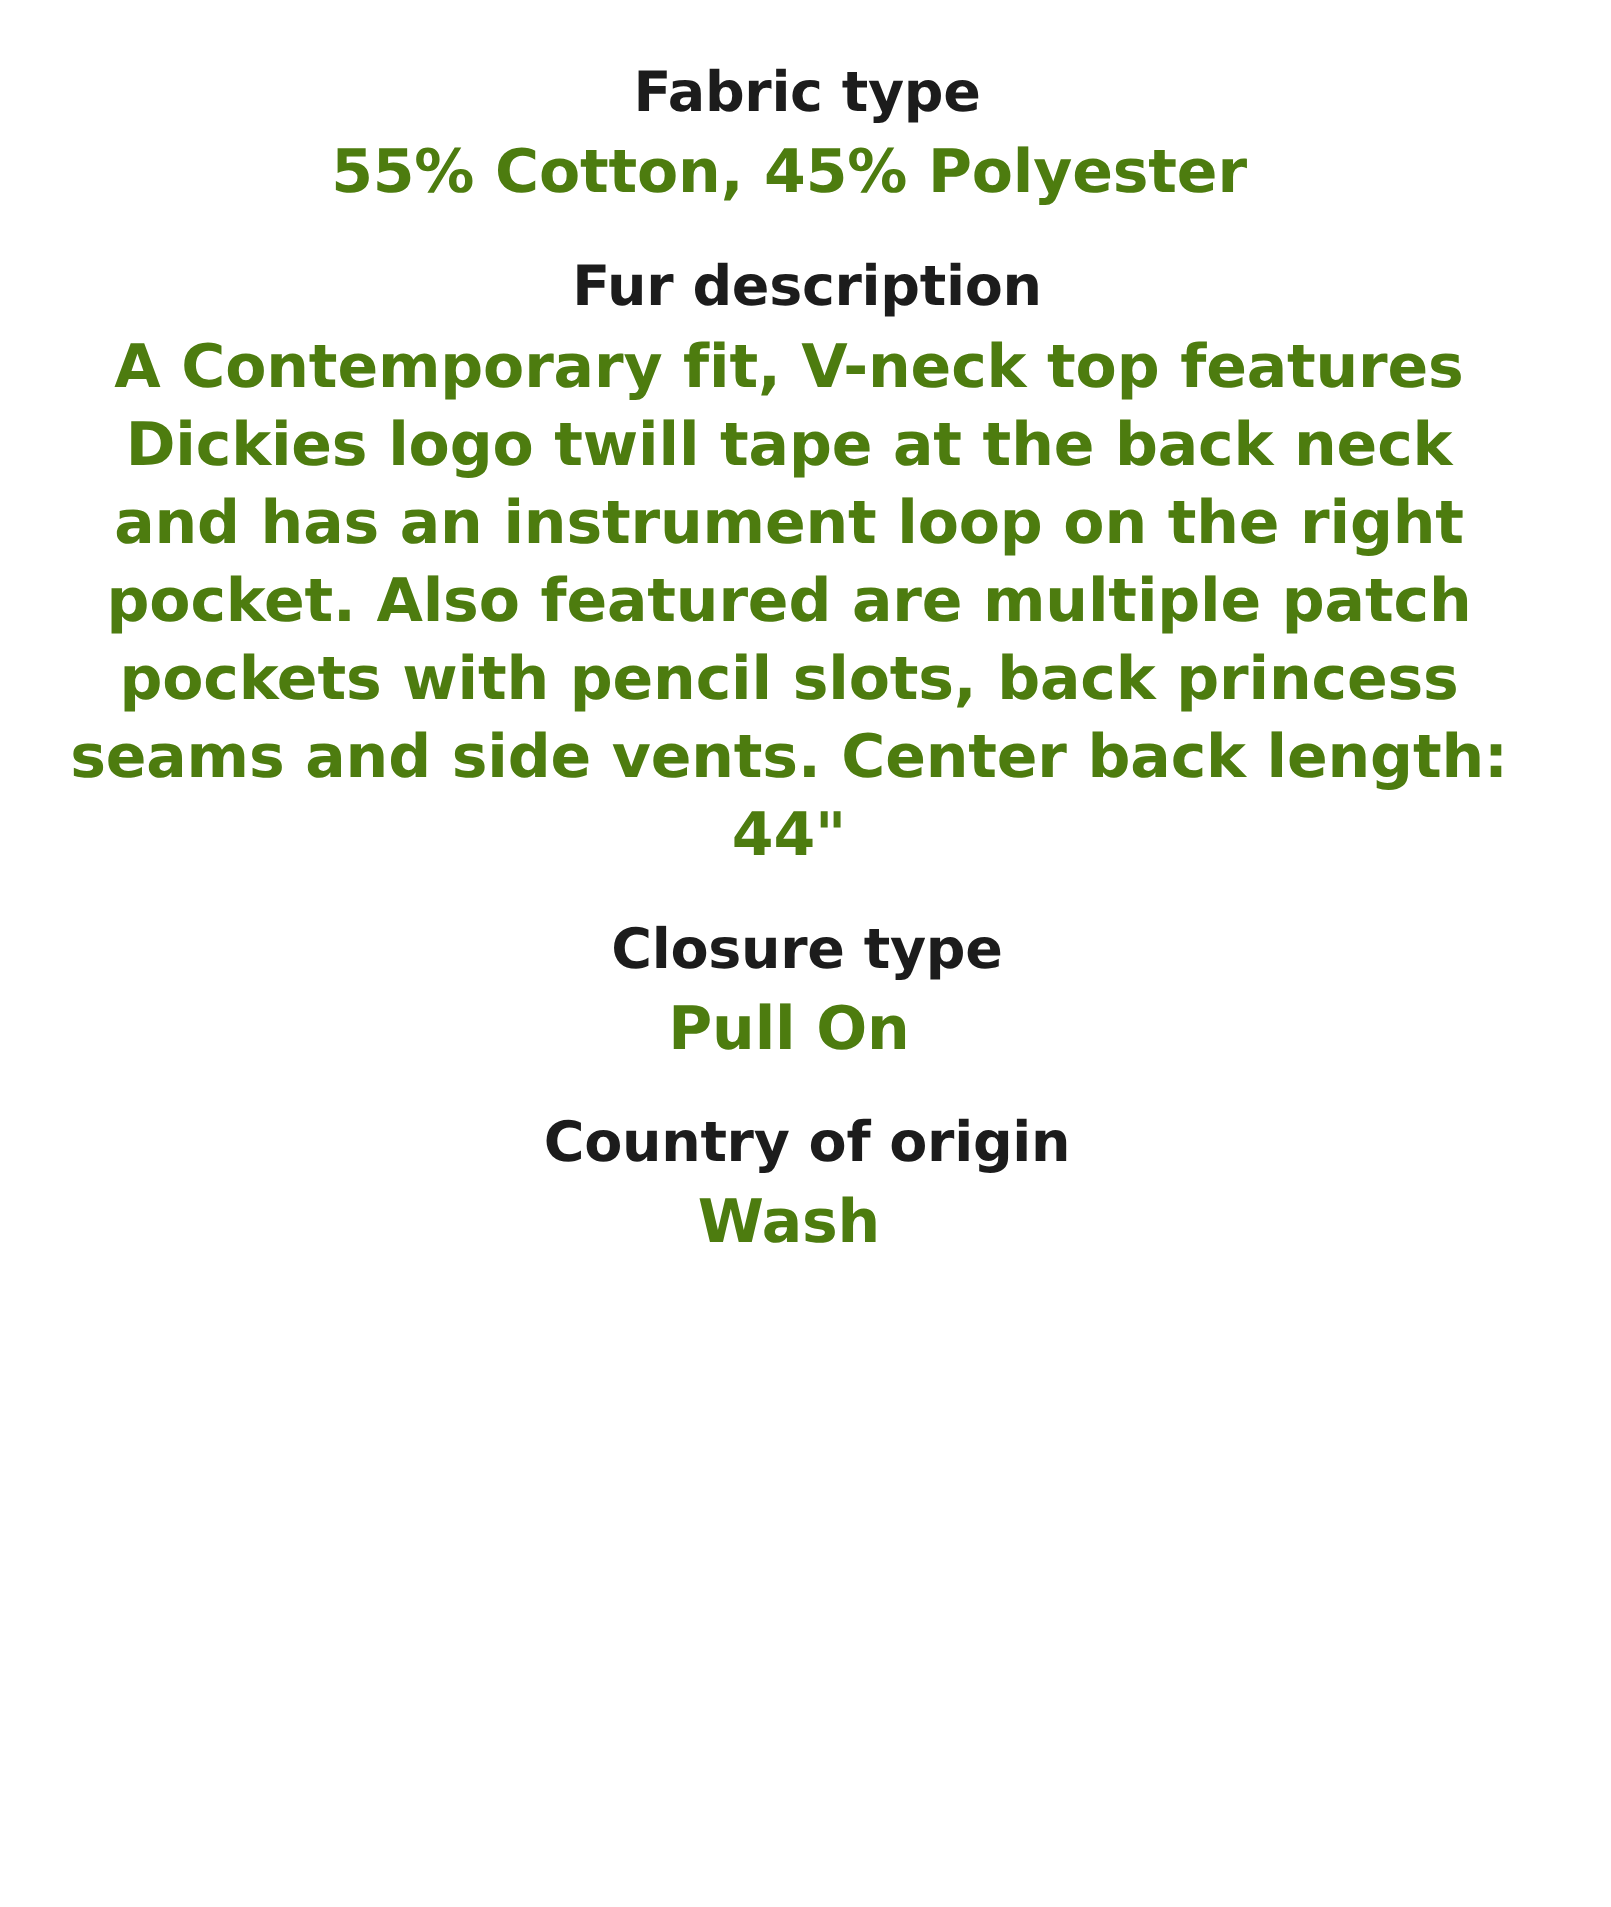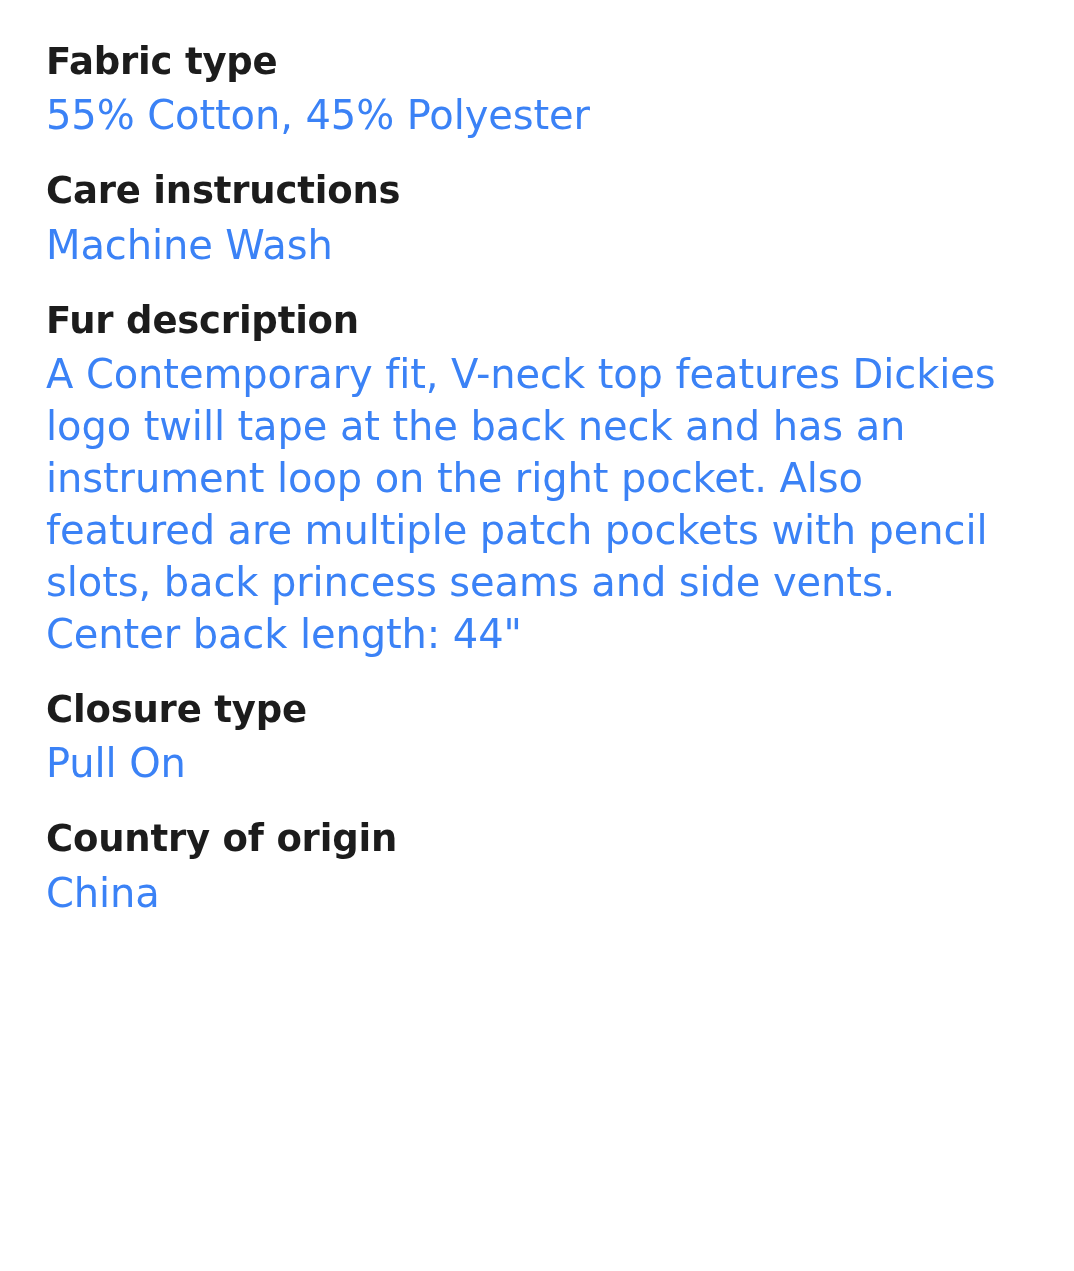--- a/index.html
+++ b/index.html
@@ -9,67 +9,64 @@
   }
   body {
     width: 1074px;
     min-height: 1271px;
     font-family: "DejaVu Sans", "Liberation Sans", sans-serif;
     -webkit-font-smoothing: antialiased;
   }
   .detail-list {
     padding: 38px 44px 0 46px;
     box-sizing: border-box;
+    text-align: center;
   }
   .detail-block {
     margin-bottom: 26px;
   }
   .detail-block:last-child {
     margin-bottom: 16px;
   }
   .detail-label {
     font-size: 37px;
     line-height: 1.28;
     font-weight: 700;
     color: #1c1c1c;
     letter-spacing: -0.2px;
   }
   .detail-value {
     font-size: 40px;
     line-height: 1.30;
-    font-weight: 400;
-    color: #3b82f6;
+    font-weight: 700;
+    color: #4d7c0f;
     letter-spacing: -0.1px;
     margin-top: 4px;
     max-width: 960px;
   }
 </style>
 </head>
 <body>
 
 <div class="detail-list">
 
   <div class="detail-block">
     <div class="detail-label">Fabric type</div>
     <div class="detail-value">55% Cotton, 45% Polyester</div>
   </div>
 
-  <div class="detail-block">
-    <div class="detail-label">Care instructions</div>
-    <div class="detail-value">Machine Wash</div>
-  </div>
 
   <div class="detail-block">
     <div class="detail-label">Fur description</div>
     <div class="detail-value">A Contemporary fit, V-neck top features Dickies logo twill tape at the back neck and has an instrument loop on the right pocket. Also featured are multiple patch pockets with pencil slots, back princess seams and side vents. Center back length: 44"</div>
   </div>
 
   <div class="detail-block">
     <div class="detail-label">Closure type</div>
     <div class="detail-value">Pull On</div>
   </div>
 
   <div class="detail-block">
     <div class="detail-label">Country of origin</div>
-    <div class="detail-value">China</div>
+    <div class="detail-value">Wash</div>
   </div>
 
 </div>
 
 </body></html>

